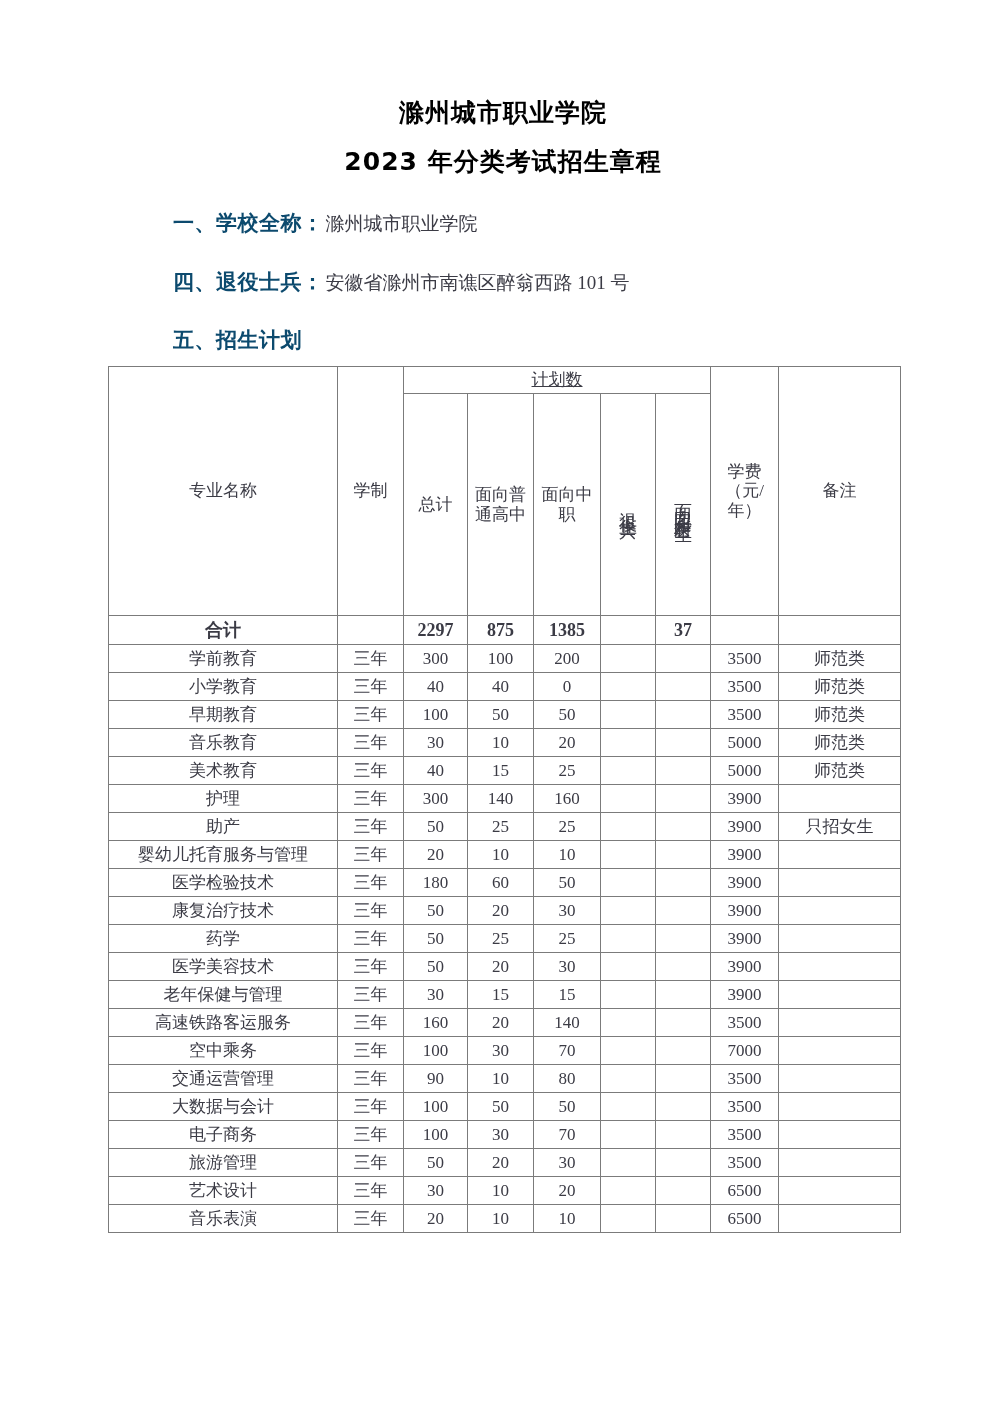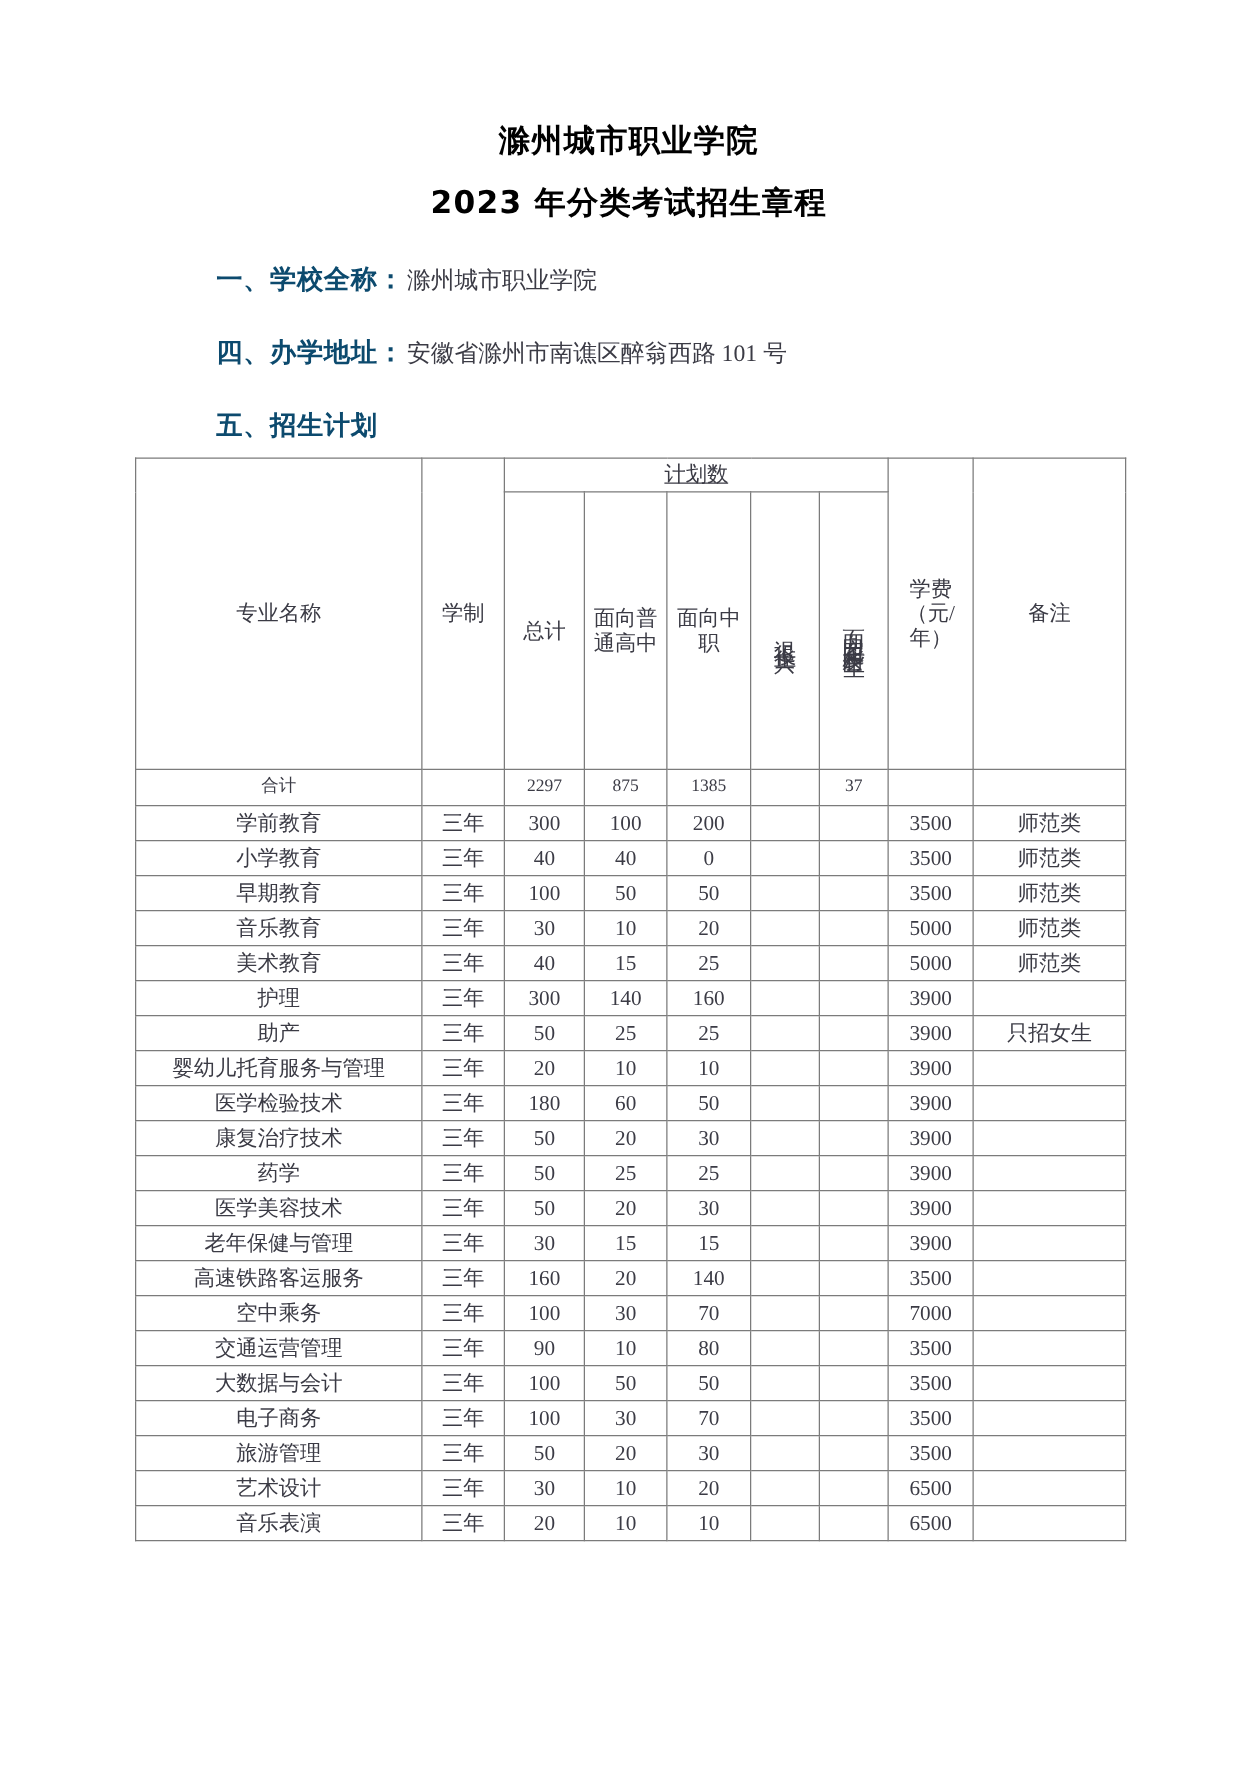--- a/index.html
+++ b/index.html
@@ -118,21 +118,22 @@
     padding-right: 4px;
     word-break: break-all;
     line-height: 1.25;
     font-size: 18px;
   }
 
   
   tr.data-row td { height: 27px; }
   tr.total-row td {
     height: 28px;
-    font-size: 14px;
+    font-size: 18px;
+    font-weight: bold;
   }
   .cell-major { font-size: 17px; }
   .cell-num   { font-size: 17px; }
   .cell-note  { font-size: 17px; }
 
   
   col.c-major  { width: 229px; }
   col.c-years  { width: 66px; }
   col.c-total  { width: 64px; }
   col.c-senior { width: 66px; }
@@ -150,21 +151,21 @@
   <div class="doc-title title-line-1">滁州城市职业学院</div>
   <div class="doc-title title-line-2">2023 年分类考试招生章程</div>
 
   <div class="section">
     <span class="section-label">一、学校全称：</span><span class="section-value">滁州城市职业学院</span>
   </div>
 
 
 
   <div class="section">
-    <span class="section-label">四、办学地址：</span><span class="section-value">安徽省滁州市南谯区醉翁西路 101 号</span>
+    <span class="section-label">四、退役士兵：</span><span class="section-value">安徽省滁州市南谯区醉翁西路 101 号</span>
   </div>
 
   <div class="section section-plan">
     <span class="section-label">五、招生计划</span>
   </div>
 
   <div class="table-wrap">
     <table class="plan">
       <colgroup>
         <col class="c-major">

